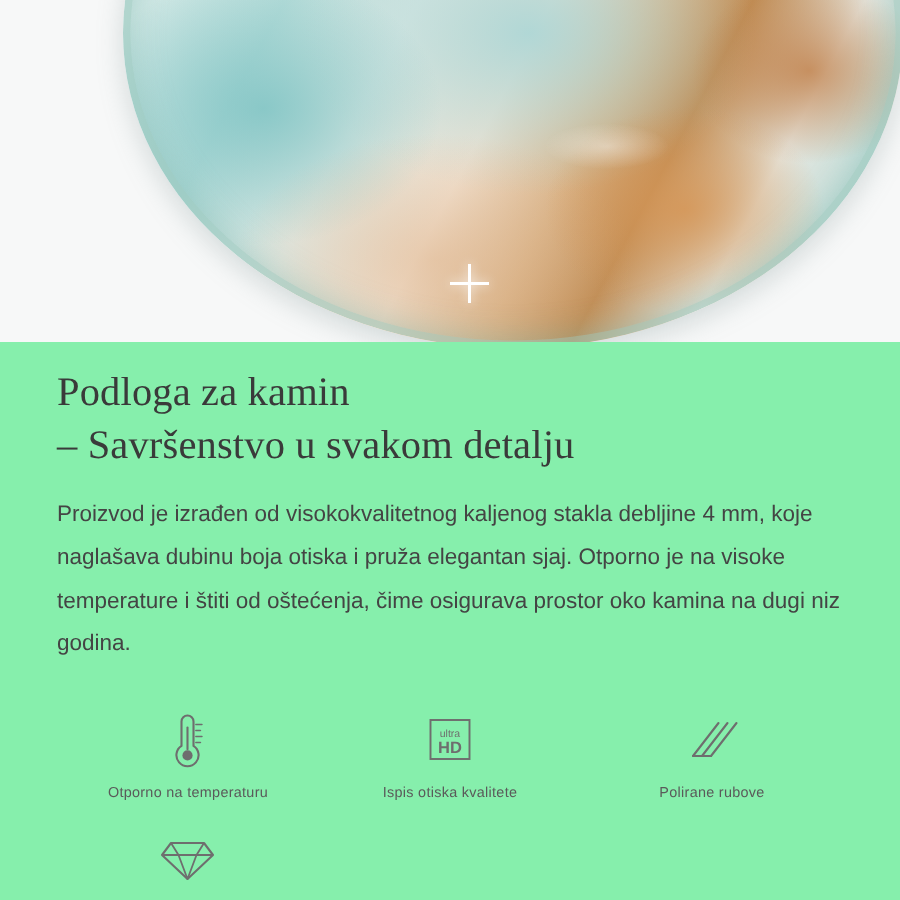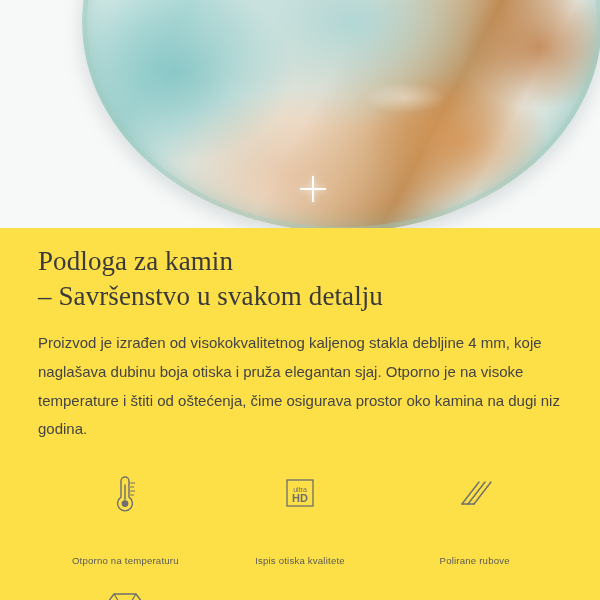--- a/index.html
+++ b/index.html
@@ -12,21 +12,21 @@
     background: #ffffff;
     font-family: "Liberation Sans", sans-serif;
     color: #3d3d3d;
     overflow: hidden;
   }
 
   .page {
     position: relative;
     width: 600px;
     height: 600px;
-    background: #fde047;
+    background: #86efac;
     box-sizing: border-box;
   }
 
   
   .hero {
     position: relative;
     width: 600px;
     height: 228px;
     background: #f7f8f8;
     overflow: hidden;
@@ -126,21 +126,20 @@
     display: grid;
     grid-template-columns: repeat(3, 1fr);
     row-gap: 16px;
   }
 
   .feature {
     display: flex;
     flex-direction: column;
     align-items: center;
     justify-content: flex-start;
-    gap: 32px;
   }
 
   .feature-icon {
     height: 46px;
     display: flex;
     align-items: center;
     justify-content: center;
     color: #6e6e6e;
   }
 

